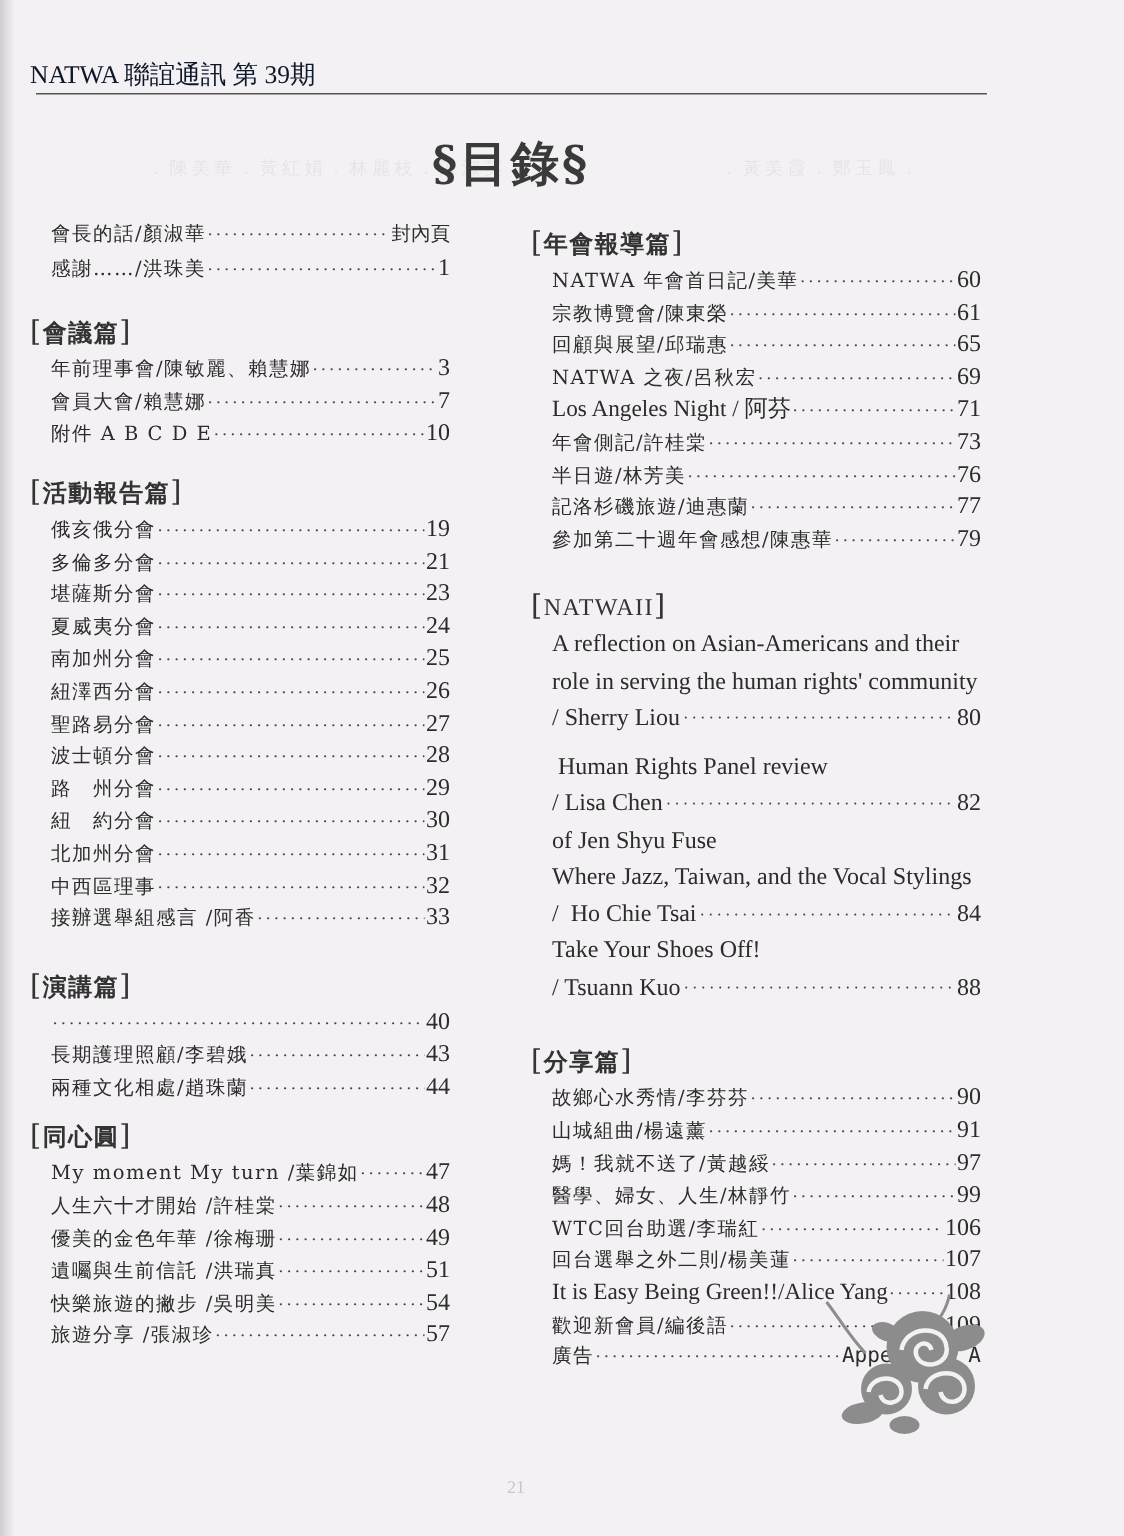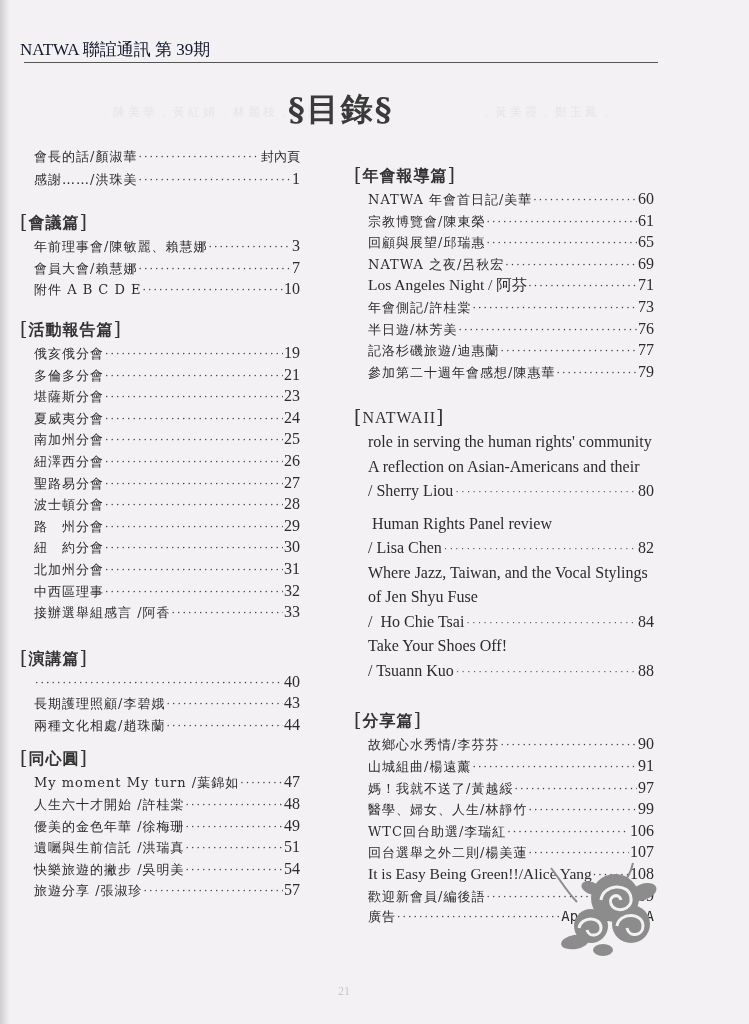--- a/index.html
+++ b/index.html
@@ -232,21 +232,21 @@
       <span class="p">54</span>
     </div>
   <div class="entry">
       <span class="t">旅遊分享 /張淑珍</span>
       <span class="dots"></span>
       <span class="p">57</span>
     </div>
 </div>
 
 <div class="col col-right">
-  <div class="section-head" style="margin-top:16px;">
+  <div class="section-head" style="margin-top:4px;">
     <span class="br">[</span><span>年會報導篇</span><span class="br">]</span>
   </div>
   <div class="entry">
       <span class="t">NATWA 年會首日記/美華</span>
       <span class="dots"></span>
       <span class="p">60</span>
     </div>
   <div class="entry">
       <span class="t">宗教博覽會/陳東榮</span>
       <span class="dots"></span>
@@ -286,40 +286,40 @@
       <span class="t">參加第二十週年會感想/陳惠華</span>
       <span class="dots"></span>
       <span class="p">79</span>
     </div>
 
   <div class="section-head" style="margin-top:22px;">
     <span class="br">[</span><span style="font-weight:normal;font-family:'Liberation Serif',serif;">NATWAII</span><span class="br">]</span>
   </div>
 
   <div class="ml-entry">
+    <div class="ml-line">A reflection on Asian-Americans and their</div>
     <div class="ml-line">role in serving the human rights' community</div>
-    <div class="ml-line">A reflection on Asian-Americans and their</div>
     <div class="ml-last">
         <span>/ Sherry Liou</span>
         <span class="dots"></span>
         <span>80</span>
       </div>
   </div>
   <div class="ml-gap"></div>
   <div class="ml-entry">
     <div class="ml-line" style="padding-left:4px;">Human Rights Panel review</div>
     <div class="ml-last">
         <span>/ Lisa Chen</span>
         <span class="dots"></span>
         <span>82</span>
       </div>
   </div>
   <div class="ml-entry">
+    <div class="ml-line">of Jen Shyu Fuse</div>
     <div class="ml-line">Where Jazz, Taiwan, and the Vocal Stylings</div>
-    <div class="ml-line">of Jen Shyu Fuse</div>
     <div class="ml-last">
         <span style="white-space:pre;">/  Ho Chie Tsai</span>
         <span class="dots"></span>
         <span>84</span>
       </div>
   </div>
   <div class="ml-entry">
     <div class="ml-line">Take Your Shoes Off!</div>
     <div class="ml-last">
         <span>/ Tsuann Kuo</span>

